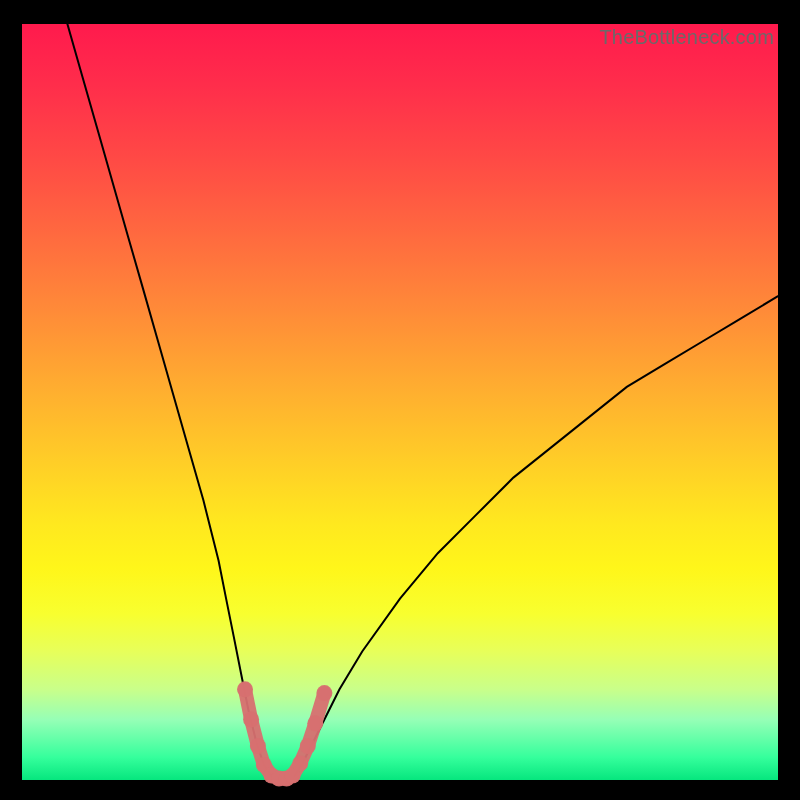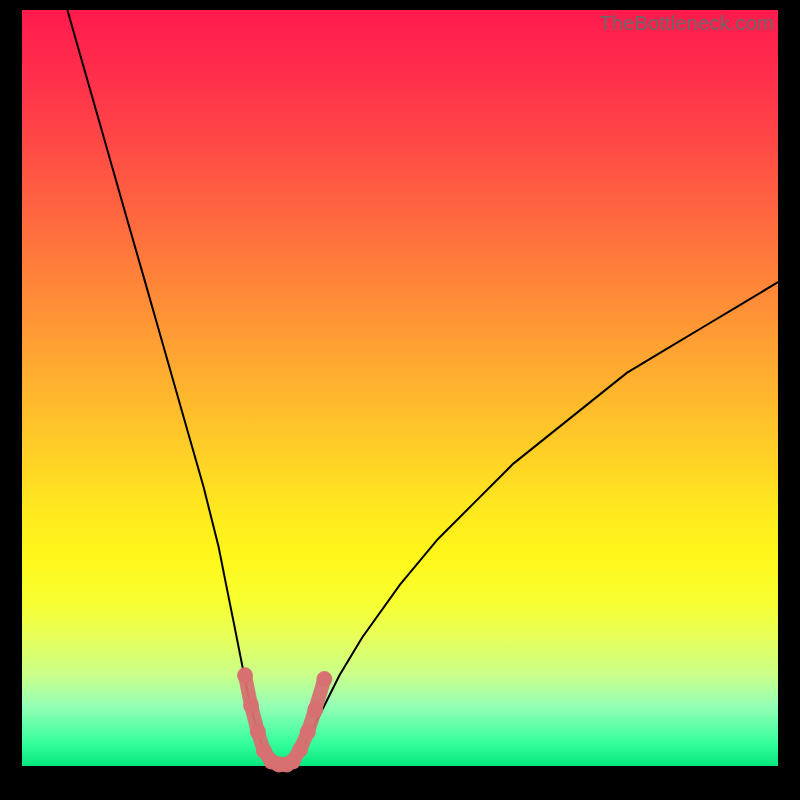--- a/index.html
+++ b/index.html
@@ -7,21 +7,21 @@
     padding: 0;
     width: 800px;
     height: 800px;
     background: #000;
     overflow: hidden;
     font-family: Arial, Helvetica, sans-serif;
   }
   .frame {
     position: absolute;
     left: 22px;
-    top: 10px;
+    top: 24px;
     width: 756px;
     height: 750px;
     background: #fde047;
   }
   .plot-area {
     position: absolute;
     left: 0;
     top: 0;
     width: 756px;
     height: 756px;

